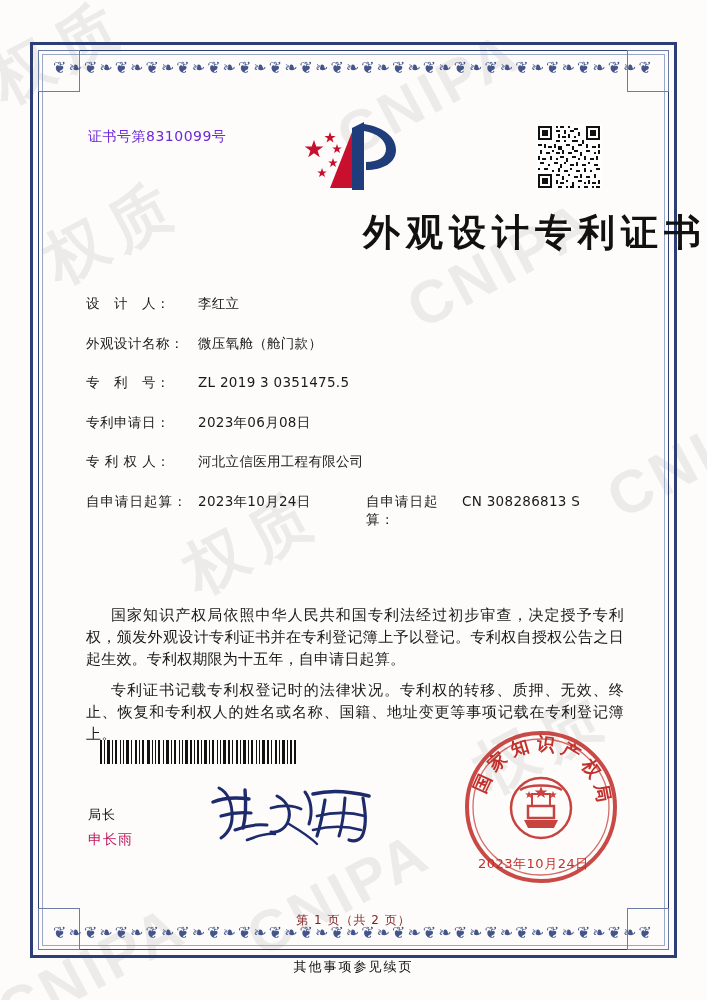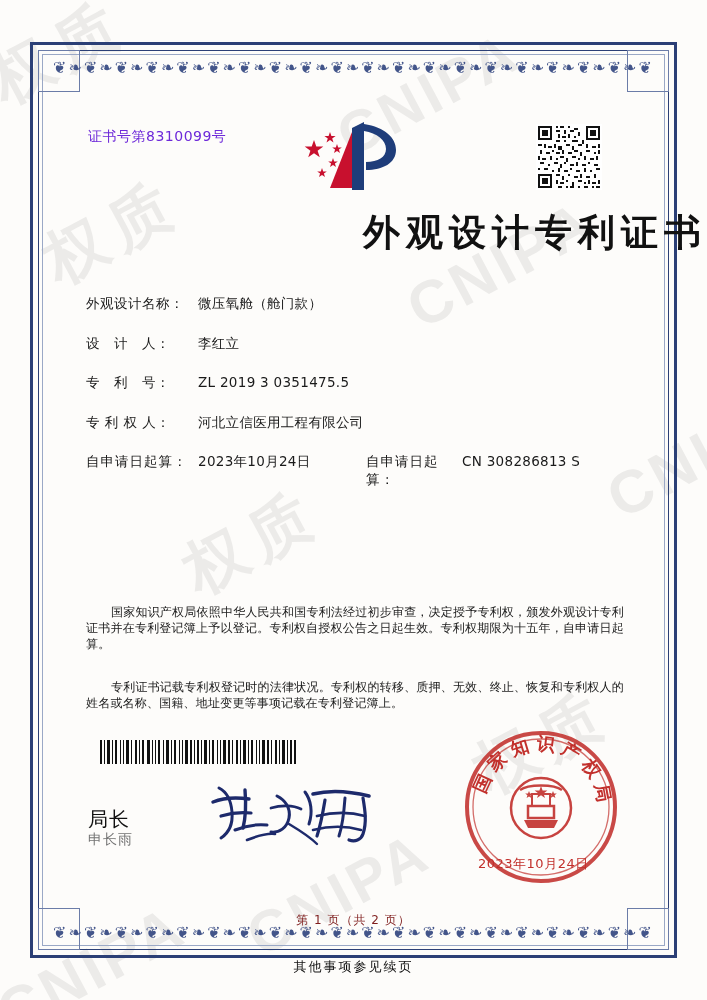--- a/index.html
+++ b/index.html
@@ -159,52 +159,52 @@
   .row-two .half.first { width: 280px; flex: none; }
   .row-two .lbl2 { width: 112px; flex: none; letter-spacing: 1px; }
   .row-two .lbl3 { width: 96px; flex: none; letter-spacing: 1px; }
 
   
   .para {
     position: absolute;
     left: 86px;
     width: 538px;
     font-family: "DejaVu Sans", sans-serif;
-    font-size: 12px;
-    line-height: 16px;
+    font-size: 15px;
+    line-height: 22px;
     color: #1a1a1a;
     text-align: justify;
     text-indent: 25px;
     letter-spacing: 0.2px;
   }
   .para1 { top: 604px; }
   .para2 { top: 679px; }
 
   
   .barcode {
     position: absolute;
     left: 100px; top: 740px;
     width: 196px; height: 24px;
   }
 
   
   .sig-label {
     position: absolute;
     left: 88px; top: 806px;
     font-family: "DejaVu Sans", sans-serif;
-    font-size: 20px;
+    font-size: 13px;
     color: #111;
     letter-spacing: 1px;
   }
   .sig-name {
     position: absolute;
     left: 88px; top: 831px;
     font-family: Liberation Serif, serif;
     font-size: 14px;
-    color: #737373;
+    color: #be185d;
     letter-spacing: 1px;
   }
   .handwriting {
     position: absolute;
     left: 205px; top: 778px;
     width: 190px; height: 70px;
     color: #1d2a6b;
   }
 
   
@@ -392,30 +392,34 @@
         <polygon points="43,40 44.2,43.4 47.8,43.4 44.9,45.5 46,49 43,46.9 40,49 41.1,45.5 38.2,43.4 41.8,43.4"></polygon>
         <polygon points="32,50 33.2,53.4 36.8,53.4 33.9,55.5 35,59 32,56.9 29,59 30.1,55.5 27.2,53.4 30.8,53.4"></polygon>
       </g>
     </svg>
   </div>
 
   <div class="title">外观设计专利证书</div>
 
   <div class="fields">
     <div class="row">
+      <div class="lbl">设　计　人：</div>
+      <div class="val">李红立</div>
+    </div>
+    <div class="row">
       <div class="lbl">外观设计名称：</div>
       <div class="val">微压氧舱（舱门款）</div>
     </div>
     <div class="row">
-      <div class="lbl">设　计　人：</div>
-      <div class="val">李红立</div>
+      <div class="lbl">专　利　号：</div>
+      <div class="val">ZL 2019 3 0351475.5</div>
     </div>
     <div class="row">
-      <div class="lbl">专　利　号：</div>
-      <div class="val">ZL 2019 3 0351475.5</div>
+      <div class="lbl">专利申请日：</div>
+      <div class="val">2023年06月08日</div>
     </div>
     <div class="row">
       <div class="lbl">专 利 权 人：</div>
       <div class="val">河北立信医用工程有限公司</div>
     </div>
     <div class="row row-two">
       <div class="half first">
         <div class="lbl2">自申请日起算：</div>
         <div class="val">2023年10月24日</div>
       </div>

